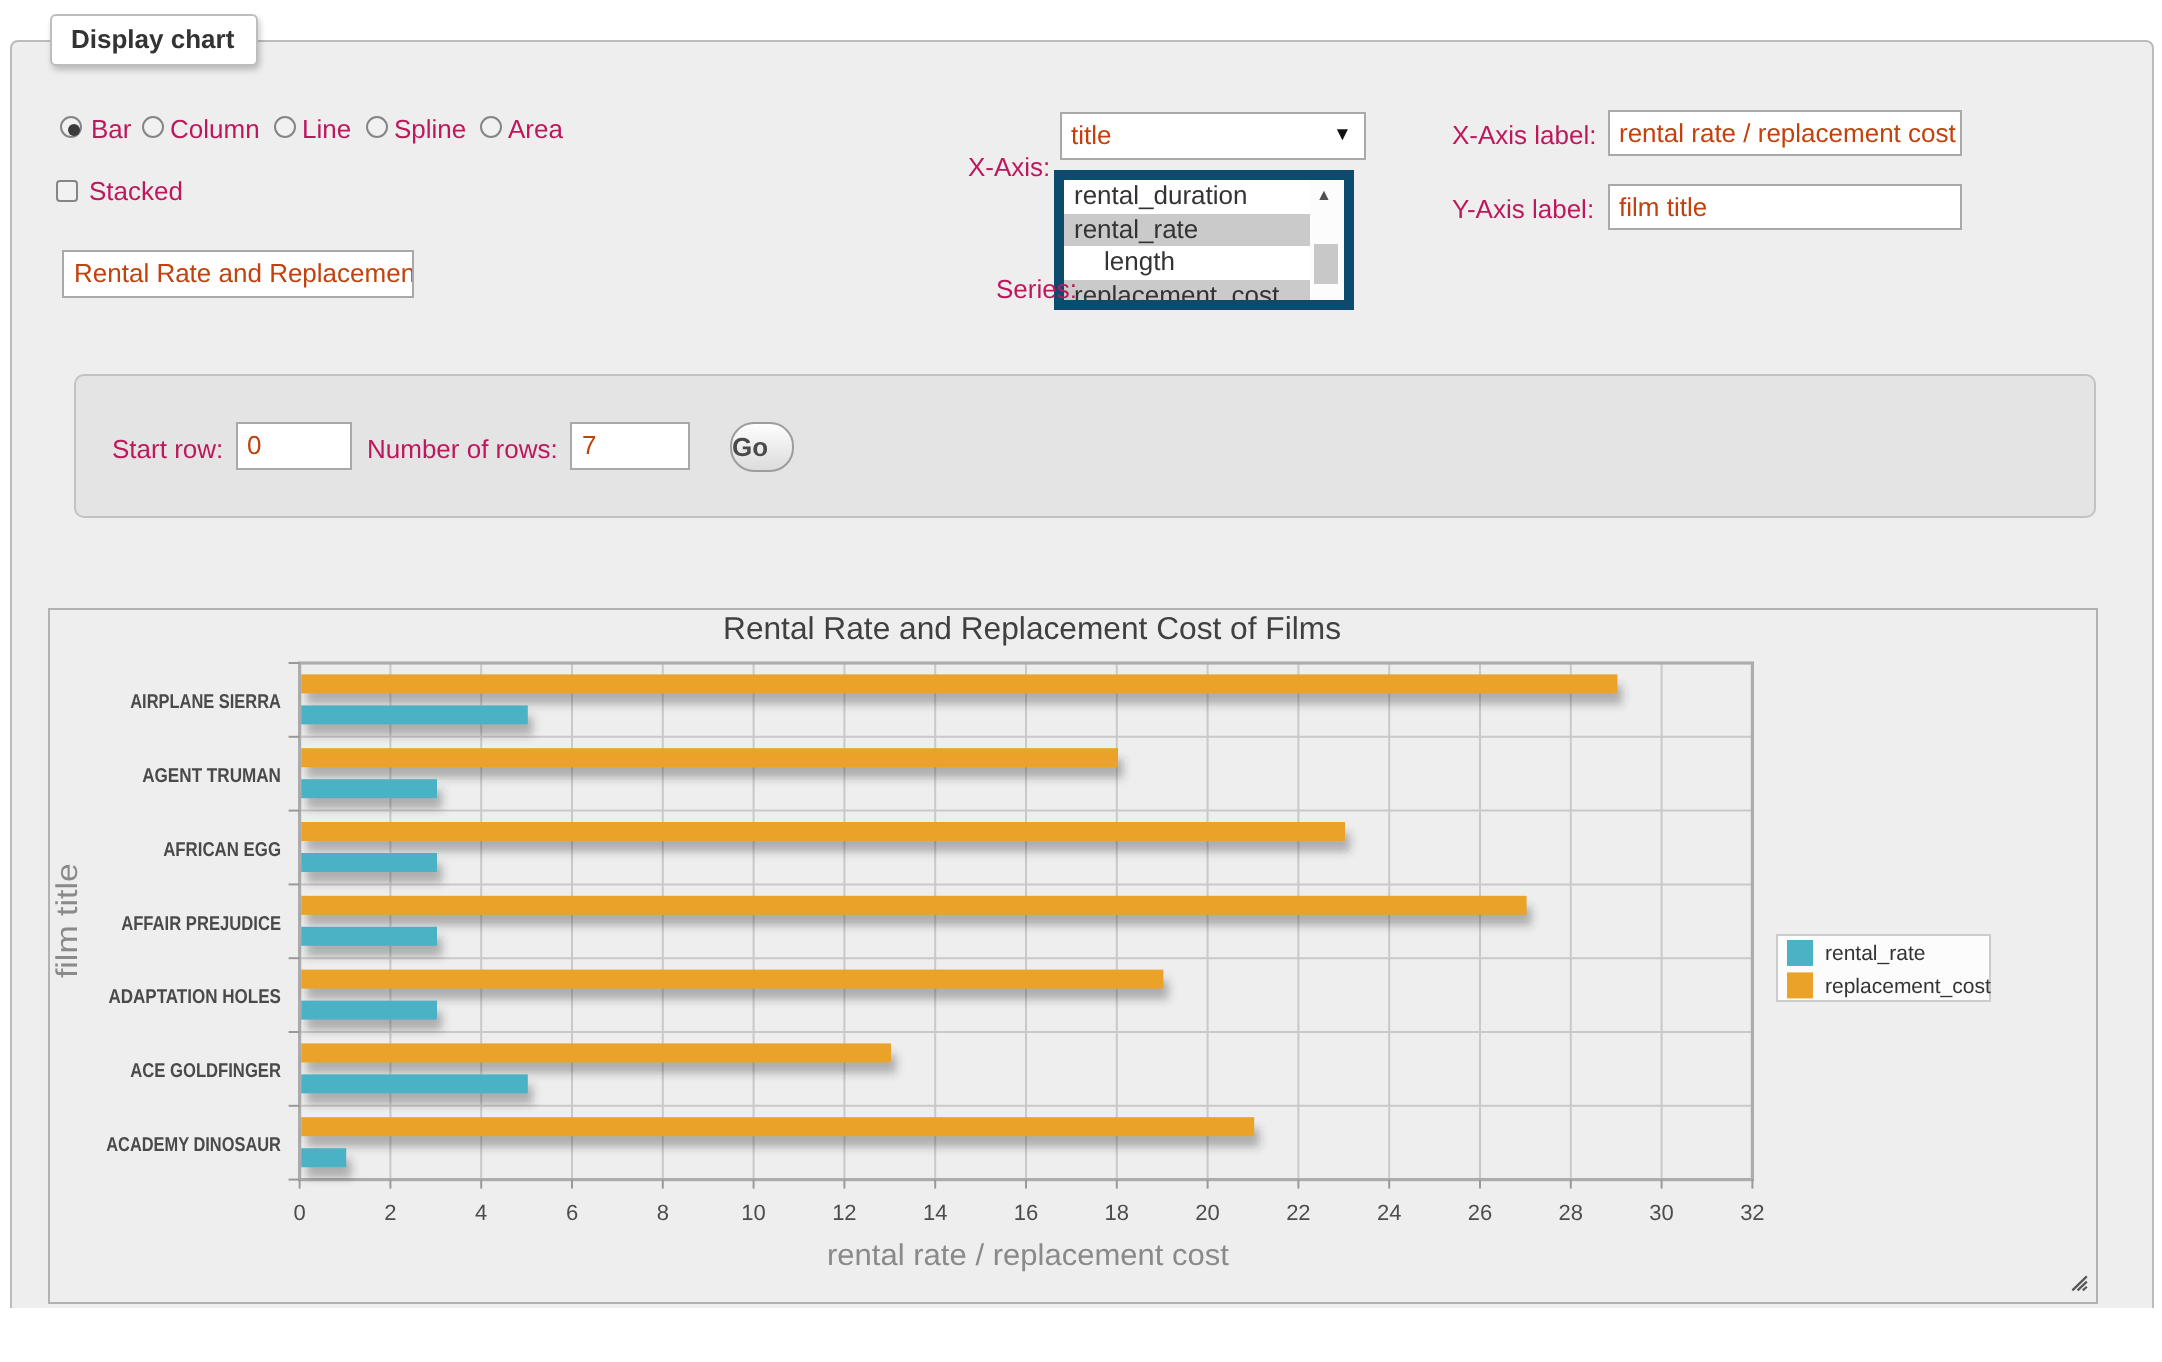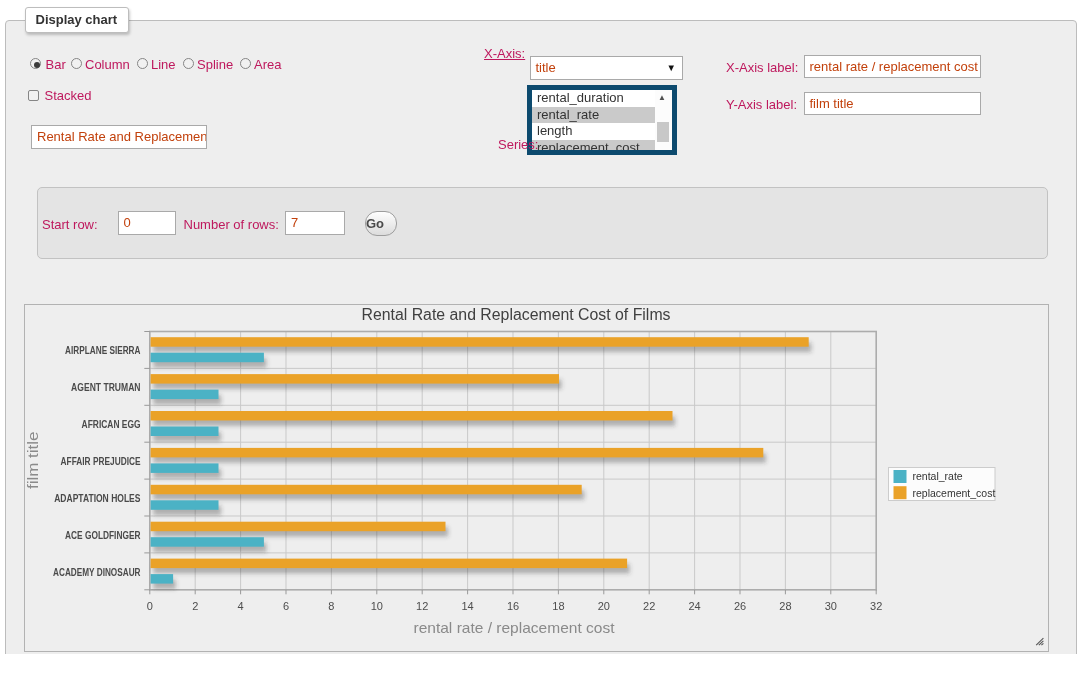--- a/index.html
+++ b/index.html
@@ -32,44 +32,44 @@
   <span class="abs" style="left:183px;top:58px;width:11px;height:11px;border:1px solid #858585;border-radius:50%;background:#f1f1f1;"></span>
   <div class="lbl" style="left:197px;top:56.5px;">Spline</div>
   <span class="abs" style="left:239.5px;top:58px;width:11px;height:11px;border:1px solid #858585;border-radius:50%;background:#f1f1f1;"></span>
   <div class="lbl" style="left:254px;top:56.5px;">Area</div>
 
   <span class="abs" style="left:27.5px;top:89.5px;width:11px;height:11px;border:1px solid #858585;border-radius:2px;background:#f1f1f1;"></span>
   <div class="lbl" style="left:44.5px;top:88px;">Stacked</div>
 
   <div class="inp" style="left:31px;top:125px;width:176px;height:24px;line-height:22px;">Rental Rate and Replacement Cost of Films</div>
 
-  <div class="lbl" style="left:484px;top:46px;width:41px;text-align:right;text-decoration:underline;">X-Axis:</div>
+  <div class="lbl" style="left:484px;top:76px;width:41px;text-align:right;">X-Axis:</div>
   <div class="inp" style="left:529.5px;top:56px;width:153.5px;height:24px;line-height:22px;">title</div>
   <div class="abs" style="left:666.5px;top:62px;font-size:9.5px;color:#111;">▼</div>
 
   <div class="abs" style="left:527px;top:85px;width:150px;height:70px;background:#fff;border:5px solid #0c4a6e;overflow:hidden;">
     <div style="height:16.5px;line-height:16.5px;padding-left:5px;">rental_duration</div>
     <div style="height:16.5px;line-height:16.5px;padding-left:5px;background:#cacaca;">rental_rate</div>
-    <div style="height:16.5px;line-height:16.5px;padding-left:5px;">length</div>
+    <div style="height:16.5px;line-height:16.5px;padding-left:20px;">length</div>
     <div style="height:16.5px;line-height:16.5px;padding-left:5px;background:#cacaca;">replacement_cost</div>
     <div style="position:absolute;right:0;top:0;width:17px;height:68px;background:#fcfcfc;">
       <div style="position:absolute;top:3px;left:3px;font-size:8px;color:#505050;">▲</div>
       <div style="position:absolute;top:32px;left:2px;width:12px;height:20px;background:#c8c8c8;"></div>
       <div style="position:absolute;bottom:1px;left:3px;font-size:8px;color:#707070;">▼</div>
     </div>
   </div>
   <div class="lbl" style="left:498px;top:136.5px;width:41px;text-align:left;">Series:</div>
 
   <div class="lbl" style="left:726px;top:59.5px;width:70px;text-align:right;">X-Axis label:</div>
   <div class="inp" style="left:803.5px;top:55px;width:177.5px;height:23px;line-height:21px;">rental rate / replacement cost</div>
   <div class="lbl" style="left:726px;top:97px;width:70px;text-align:right;">Y-Axis label:</div>
   <div class="inp" style="left:803.5px;top:92px;width:177.5px;height:23px;line-height:21px;">film title</div>
 
   <div class="abs" style="left:37px;top:187px;width:1010.5px;height:72px;background:#e4e4e4;border:1px solid #c2c2c2;border-radius:5px;"></div>
-  <div class="lbl" style="left:42px;top:216.5px;">Start row:</div>
+  <div class="lbl" style="left:56px;top:216.5px;">Start row:</div>
   <div class="inp" style="left:117.5px;top:211px;width:58.5px;height:23.5px;line-height:21.5px;">0</div>
   <div class="lbl" style="left:183.5px;top:216.5px;">Number of rows:</div>
   <div class="inp" style="left:285px;top:211px;width:59.5px;height:23.5px;line-height:21.5px;">7</div>
   <div class="abs" style="left:365px;top:211px;width:32px;height:24.5px;border:1px solid #9d9d9d;border-radius:12px;background:linear-gradient(#fefefe,#dcdcdc);text-align:left;line-height:23px;font-weight:bold;color:#4a4a4a;">Go</div>
 
   <div class="abs" style="left:24.3px;top:304px;width:1024.4px;height:347.5px;border:1px solid #b2b2b2;"></div>
   <svg class="abs" style="left:0;top:0;" width="1081" height="681" font-family="Liberation Sans, sans-serif">
     <defs>
       <filter id="sh" x="-30%" y="-60%" width="170%" height="260%">
         <feGaussianBlur stdDeviation="2.1"></feGaussianBlur>

